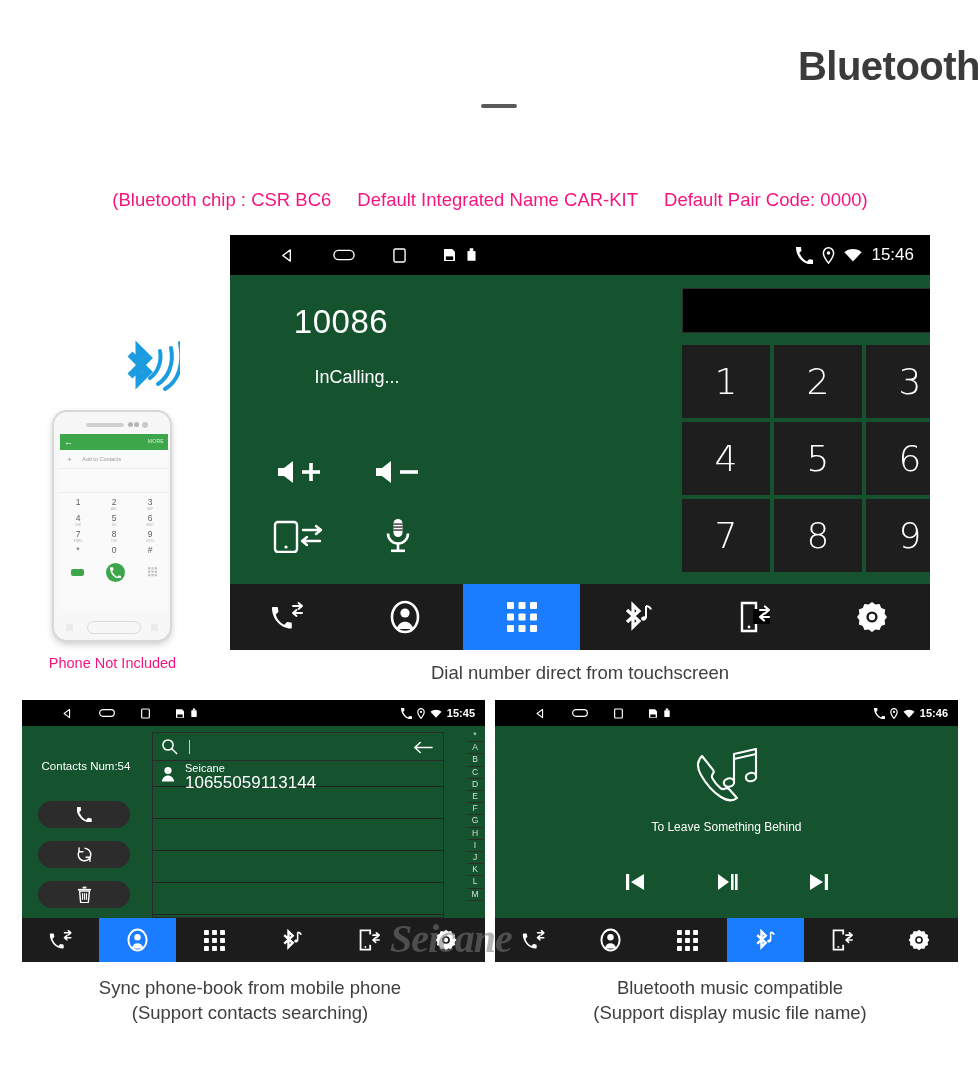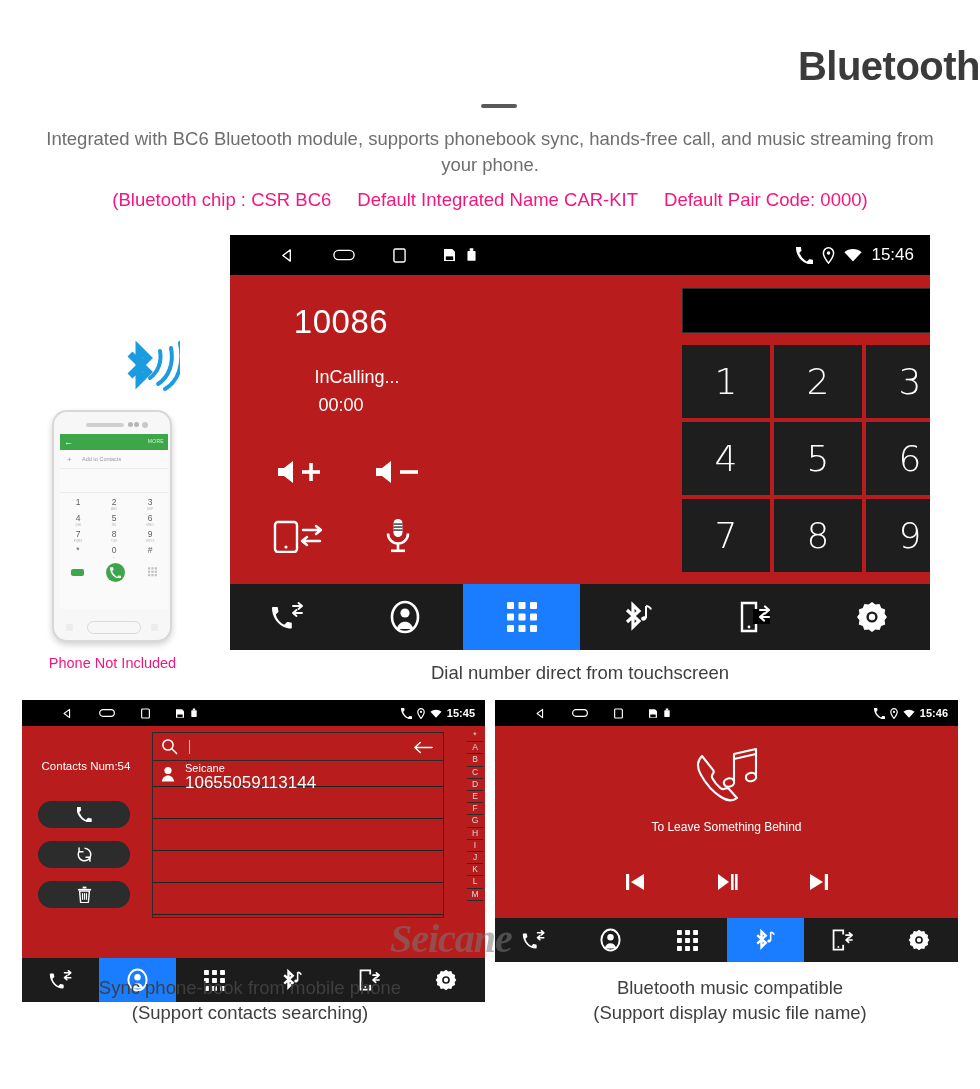--- a/index.html
+++ b/index.html
@@ -25,21 +25,21 @@
     position: absolute; top: 126px; left: 40px; width: 900px;
     text-align: center; font-size: 18.5px; color: #6e6e6e; line-height: 26px;
   }
   .pinkline {
     position: absolute; top: 189px; left: 20px; width: 940px;
     text-align: center; font-size: 18.5px; color: #f5157f;
     display: flex; justify-content: center; gap: 26px; white-space: nowrap;
   }
 
   
-  .screen { position: absolute; background: #b91c1c; overflow: hidden; text-decoration: underline; }
+  .screen { position: absolute; background: #14532d; overflow: hidden; text-decoration: underline; }
 
   .statusbar { position: absolute; left: 0; top: 0; width: 100%; background: #000; }
   .sb-left { position: absolute; left: 0; top: 0; height: 100%; display: flex; align-items: center; }
   .sb-right { position: absolute; right: 0; top: 0; height: 100%; display: flex; align-items: center; }
   .sb-icon { display: inline-flex; align-items: center; justify-content: center; }
   .sb-time { color: #fff; font-family: "Liberation Sans", sans-serif; }
 
   
   .navbar { position: absolute; left: 0; bottom: 0; width: 100%; background: #1c1c1c; display: flex; }
   .navbar .nav-item {
@@ -134,21 +134,21 @@
     color: #f5157f; font-size: 14.5px;
   }
 
   
   .caption { position: absolute; text-align: center; color: #3f3f3f; font-size: 18.5px; line-height: 25px; }
   #caption-dialer { left: 230px; top: 660px; width: 700px; }
   #caption-contacts { left: 10px; top: 975px; width: 480px; }
   #caption-music { left: 490px; top: 975px; width: 480px; }
 
   
-  #contacts-screen { left: 22px; top: 700px; width: 463px; height: 302px; }
+  #contacts-screen { left: 22px; top: 700px; width: 463px; height: 262px; }
   #contacts-screen .statusbar, #music-screen .statusbar { height: 26px; }
   #contacts-screen .sb-left, #music-screen .sb-left { padding-left: 40px; gap: 26px; }
   #contacts-screen .sb-right, #music-screen .sb-right { padding-right: 10px; gap: 5px; }
   #contacts-screen .sb-time, #music-screen .sb-time { font-size: 11px; font-weight: bold; }
   #contacts-screen .navbar, #music-screen .navbar { height: 44px; }
 
   .contacts-left { position: absolute; left: 0; top: 26px; width: 128px; height: 192px; }
   .contacts-num { position: absolute; left: 0; top: 34px; width: 128px; text-align: center; color: #fff; font-size: 11.5px; }
   .cbtn {
     position: absolute; left: 16px; width: 92px; height: 27px; border-radius: 14px;
@@ -186,21 +186,20 @@
     color: rgba(120,120,120,0.55); letter-spacing: -1px; pointer-events: none;
   }
 </style>
 </head>
 <body>
 
 <div class="page">
 
   <div class="title">Bluetooth</div>
   <div class="title-rule"></div>
-  <div class="subtitle">Integrated with BC6 Bluetooth module, supports phonebook sync, hands-free call, and music streaming from your phone.</div>
   <div class="pinkline">
     <span>(Bluetooth chip : CSR BC6</span>
     <span>Default Integrated Name CAR-KIT</span>
     <span>Default Pair Code: 0000)</span>
   </div>
 
   <div class="bt-logo">
     <svg width="62" height="56" viewBox="0 0 62 56">
       <g fill="none" stroke="#1b9be0" stroke-width="4" stroke-linecap="round">
         <path d="M32 40 C40 34 44 24 42 13"></path>
@@ -362,21 +361,20 @@
               <path d="M9 13.5 L0.4 4.2 C2.7 2.1 5.7 1 9 1 s6.3 1.1 8.6 3.2 Z"></path>
             </svg>
         </span>
         <span class="sb-time">15:46</span>
       </div>
     </div>
 
     <div class="dial-left">
       <div class="dial-number">10086</div>
       <div class="call-state">InCalling...</div>
-      <div class="call-timer">00:00</div>
 
       <div class="dial-ctl ctl-volup">
         <svg width="52" height="30" viewBox="0 0 52 30" fill="#fff">
           <path d="M4 11h6l9-7v22l-9-7H4z"></path>
           <rect x="28" y="13.2" width="18" height="3.6"></rect>
             <rect x="35.2" y="6" width="3.6" height="18"></rect>
         </svg>
       </div>
       <div class="dial-ctl ctl-voldown">
         <svg width="52" height="30" viewBox="0 0 52 30" fill="#fff">

